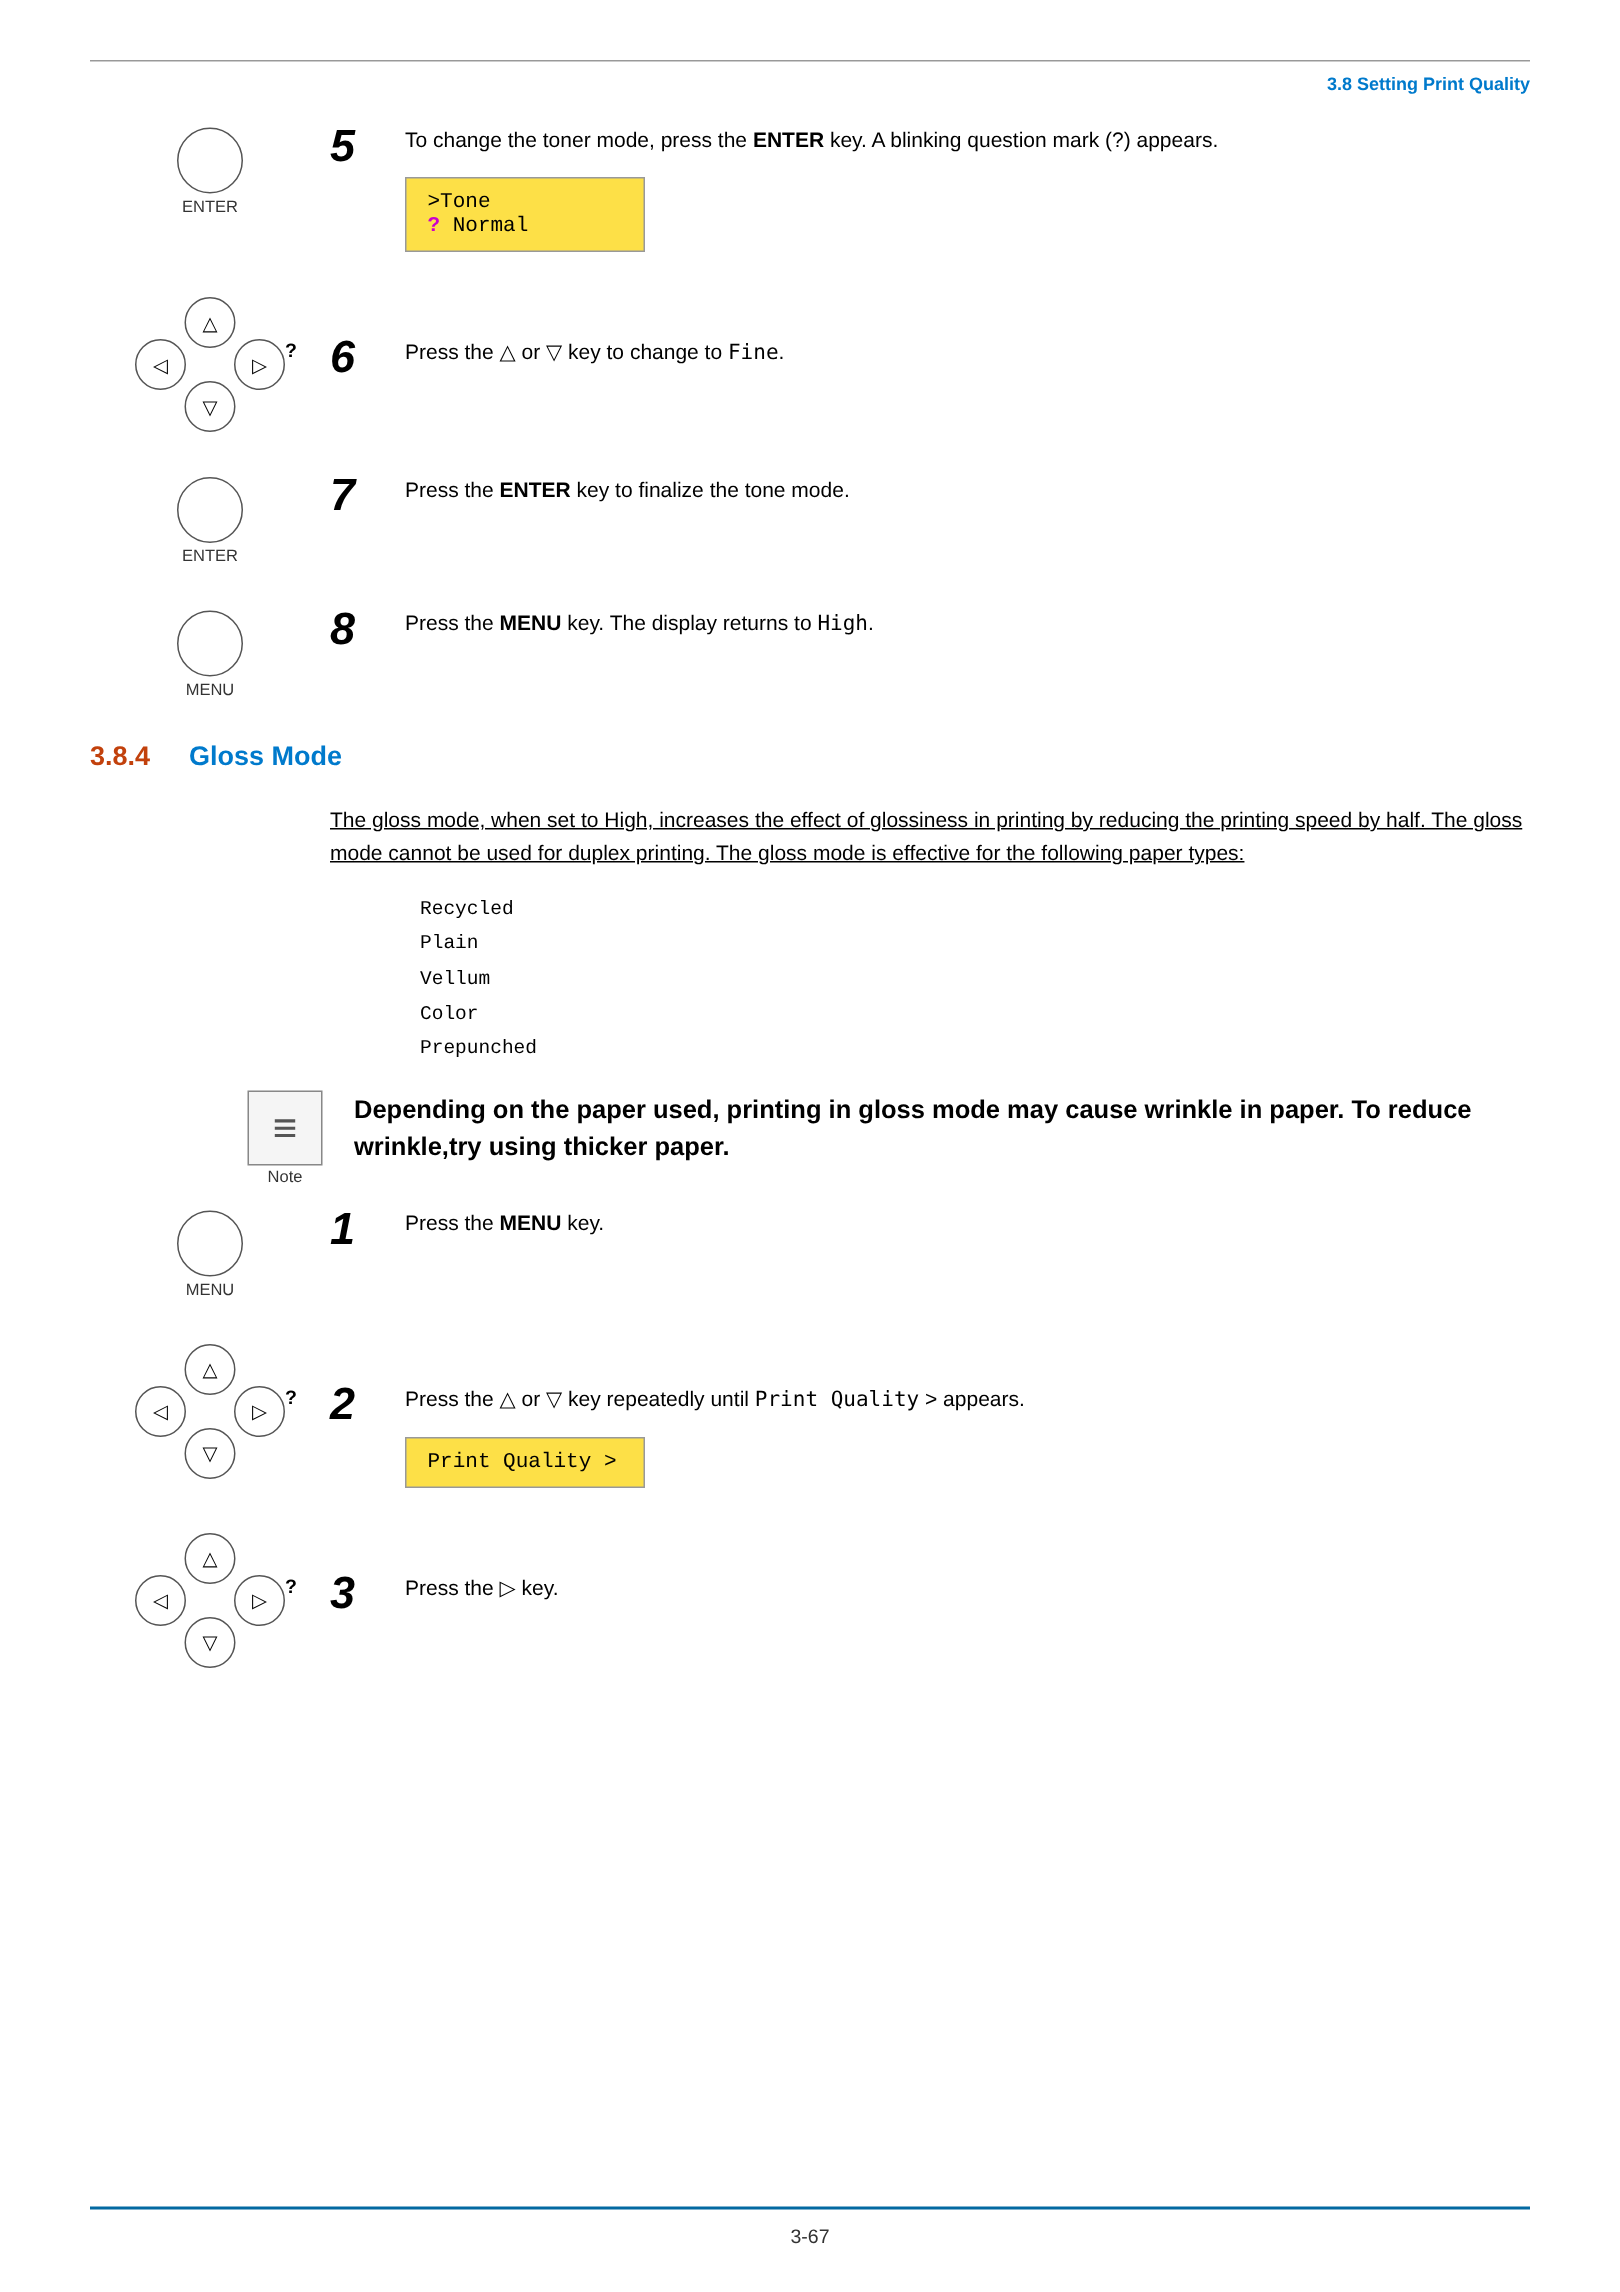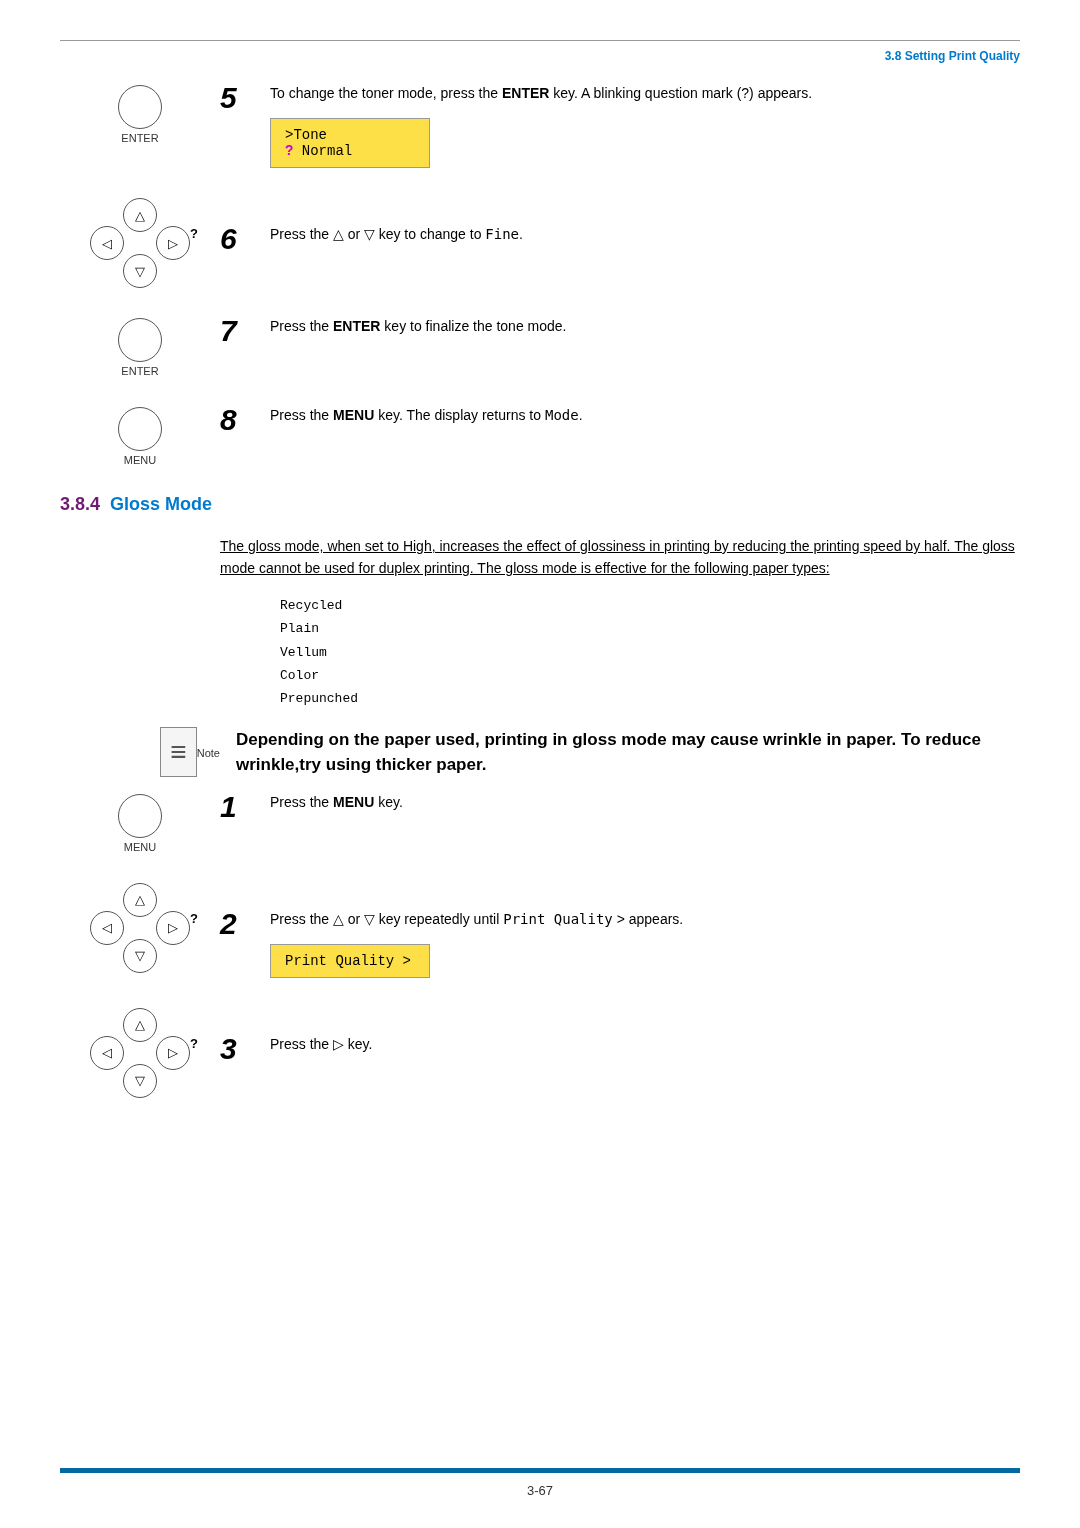--- a/index.html
+++ b/index.html
@@ -126,24 +126,24 @@
       font-weight: bold;
       color: #000;
     }
 
     
     .section-heading {
       margin-bottom: 20px;
       margin-top: 10px;
     }
     .section-heading .section-num {
-      color: #701a75;
+      color: #c2410c;
       font-size: 18px;
       font-weight: bold;
-      margin-right: 6px;
+      margin-right: 22px;
     }
     .section-heading .section-title {
       color: #007acc;
       font-size: 18px;
       font-weight: bold;
     }
     .body-text-indented {
       margin-left: 160px;
       font-size: 14px;
       line-height: 1.6;
@@ -164,20 +164,21 @@
     .note-row {
       display: flex;
       align-items: flex-start;
       margin: 14px 0 14px 100px;
       gap: 16px;
     }
     .note-icon {
       width: 60px;
       min-width: 60px;
       display: flex;
+      flex-direction: column;
       align-items: center;
     }
     .note-icon-img {
       width: 50px;
       height: 50px;
       border: 1.5px solid #888;
       display: flex;
       align-items: center;
       justify-content: center;
       font-size: 22px;
@@ -197,21 +198,21 @@
     }
     .note-text {
       font-size: 17px;
       font-weight: bold;
       line-height: 1.5;
       flex: 1;
     }
 
     
     .footer {
-      border-top: 5px solid #0369a1;
+      border-top: 2px solid #0369a1;
       text-align: center;
       padding-top: 10px;
       font-size: 13px;
       color: #333;
       position: absolute;
       bottom: 30px;
       left: 60px;
       right: 60px;
     }
 
@@ -297,21 +298,21 @@
 
   <div class="step-row">
     <div class="step-icon">
       <div class="btn-circle"></div>
       <div class="btn-label">MENU</div>
     </div>
     <div style="display:flex;align-items:flex-start;flex:1;">
       <div class="step-num-bold">8</div>
       <div class="step-content">
         <div class="step-text">
-          Press the <b>MENU</b> key. The display returns to <code>Mode</code>.
+          Press the <b>MENU</b> key. The display returns to <code>High</code>.
         </div>
       </div>
     </div>
   </div>
 
   <div class="section-heading">
     <span class="section-num">3.8.4</span>
     <span class="section-title">Gloss Mode</span>
   </div>
 

